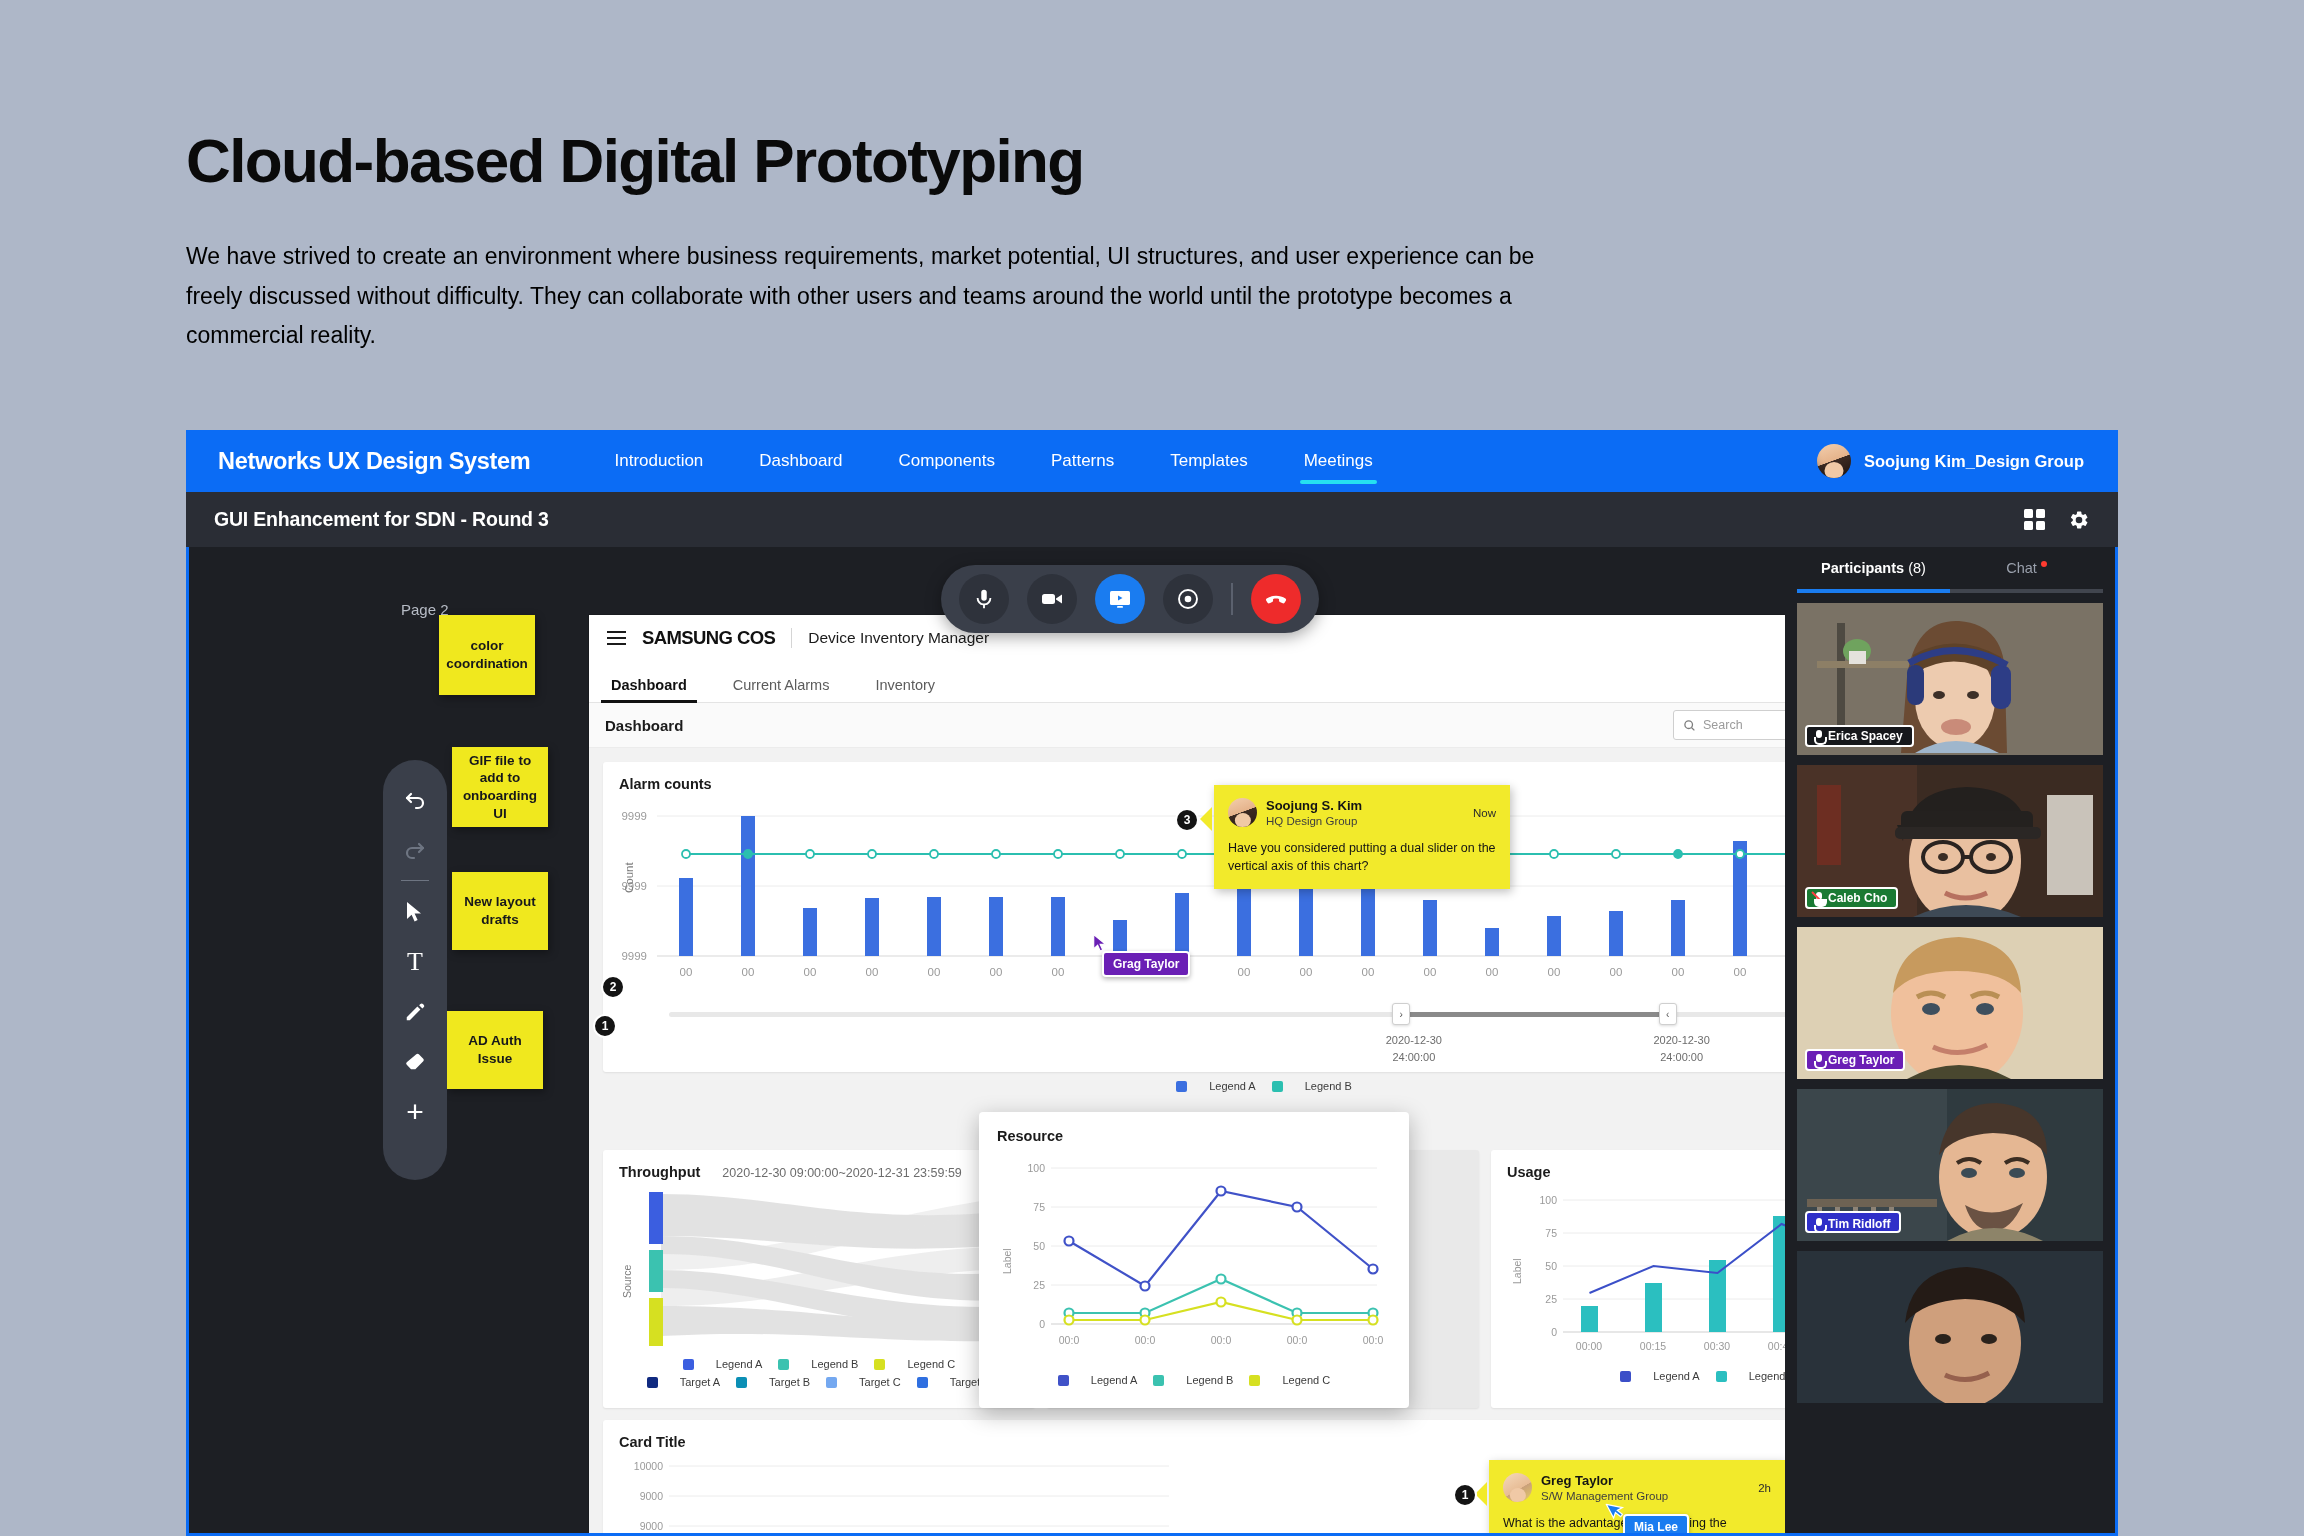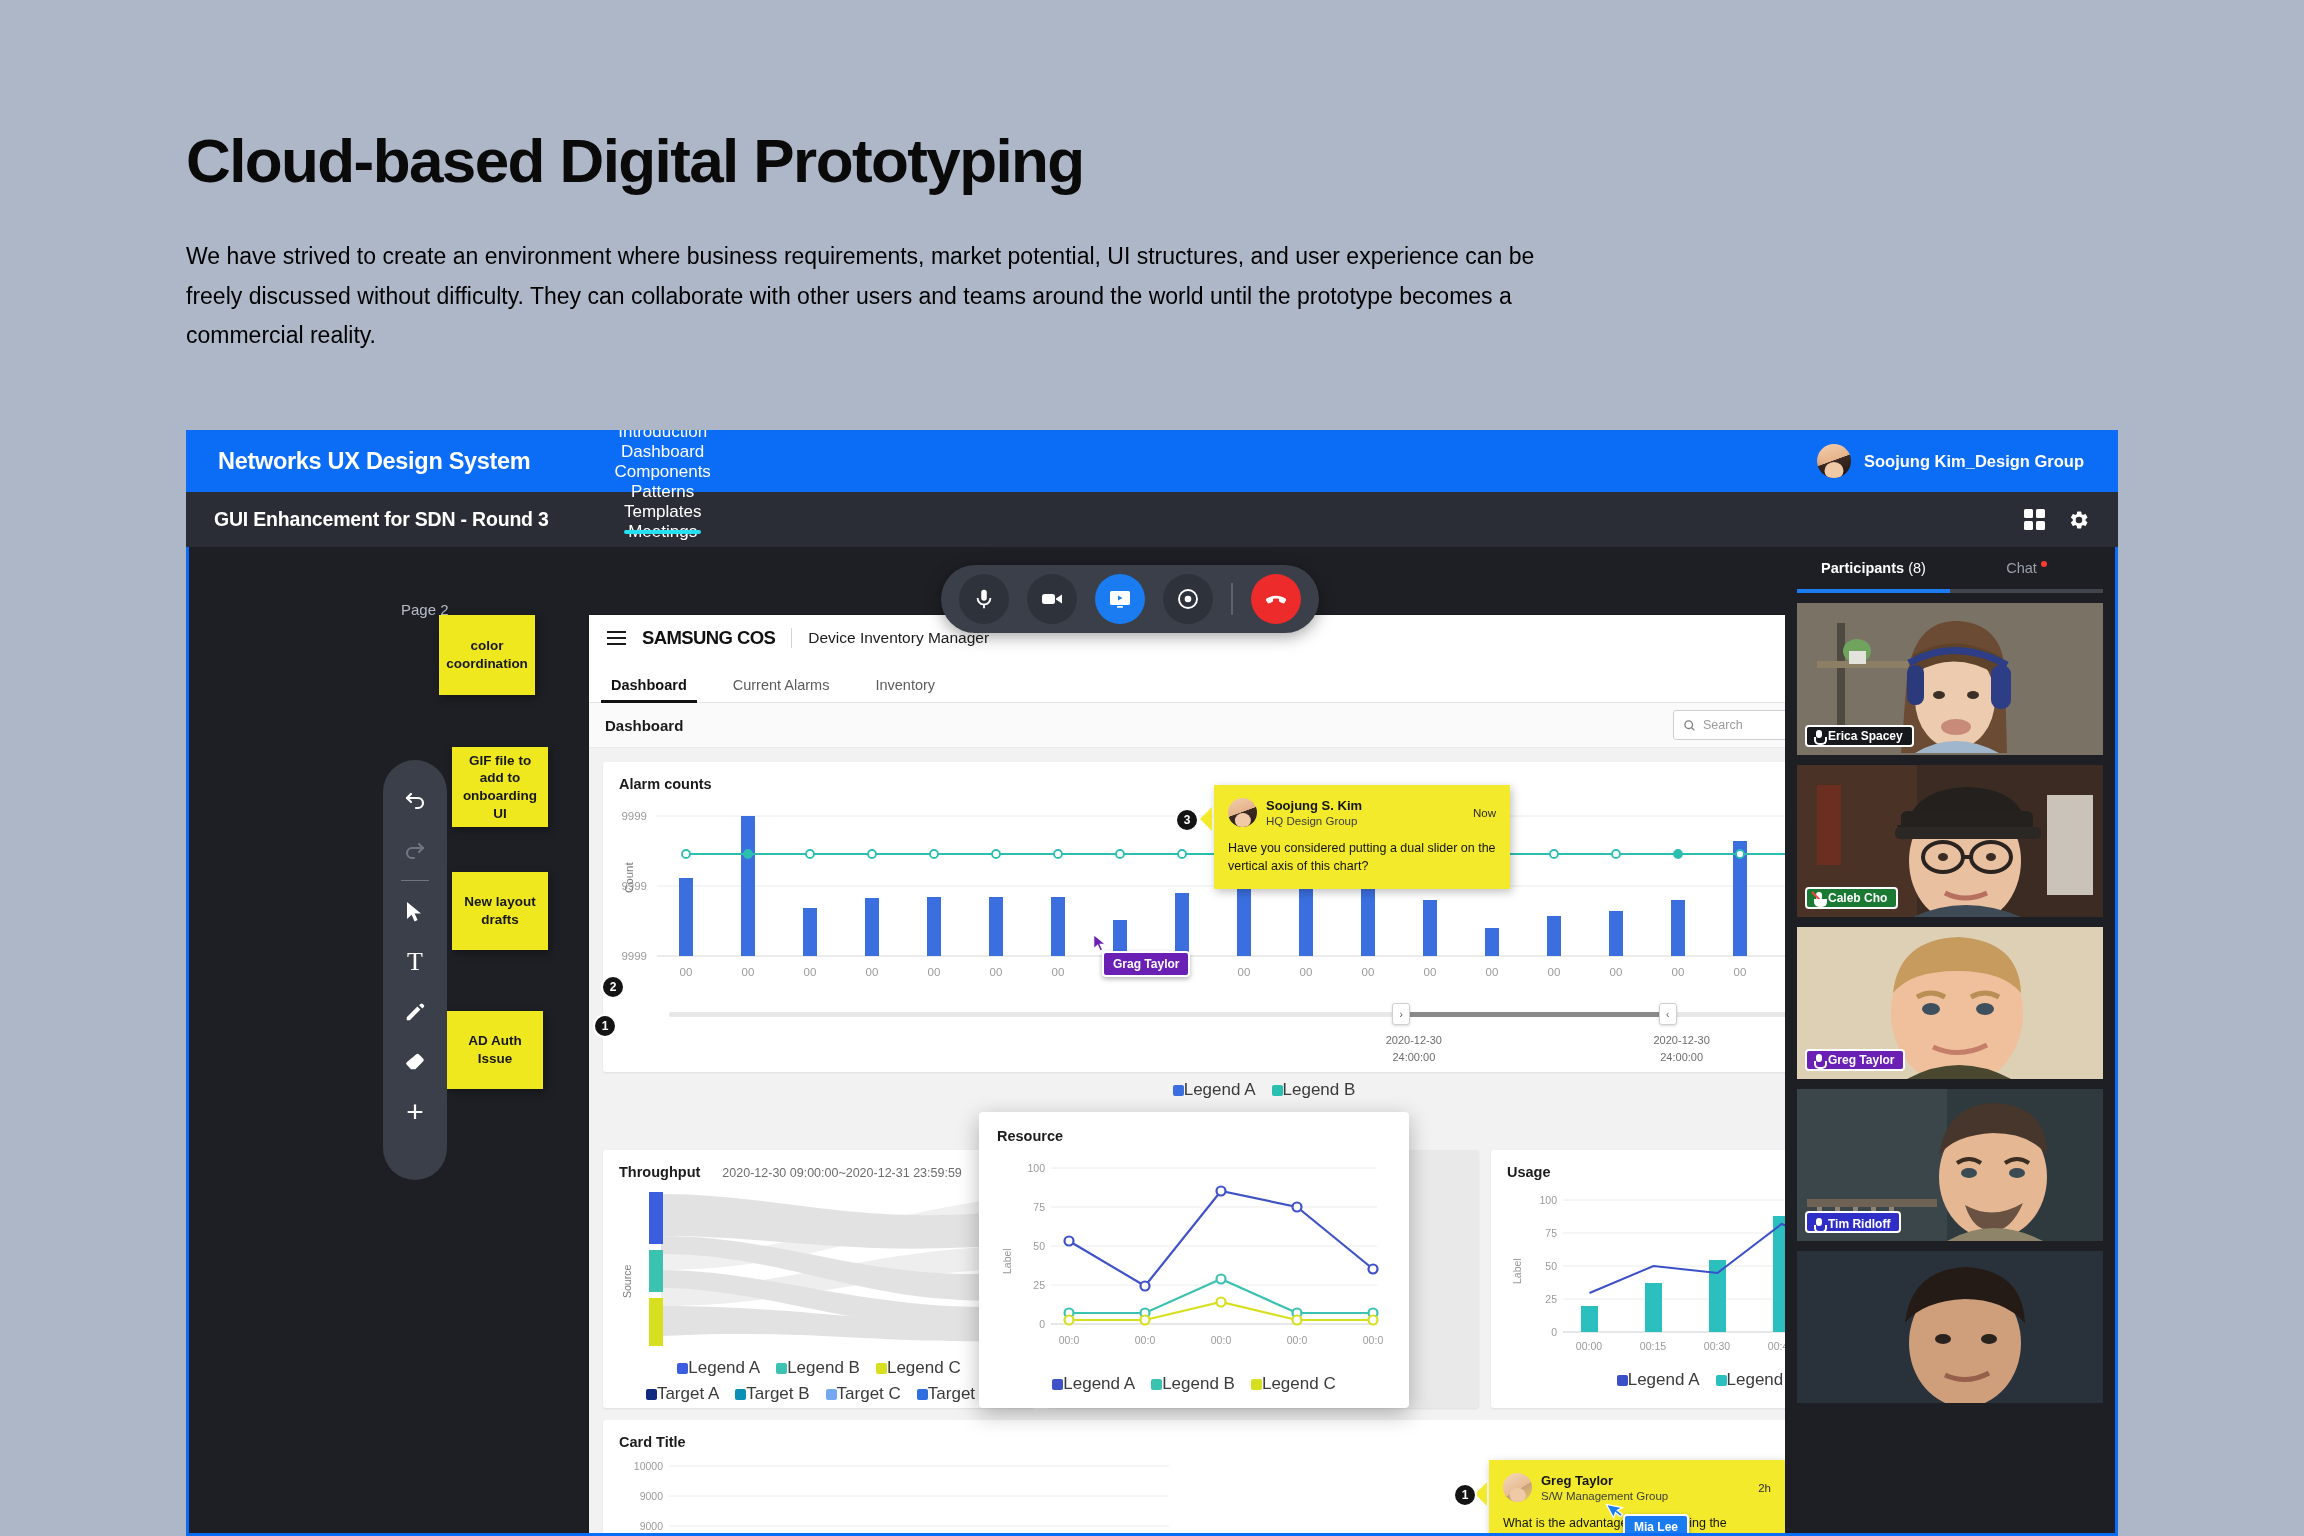--- a/index.html
+++ b/index.html
@@ -32,21 +32,21 @@
 
   
   .navbar {
     height: 62px; background: #0b6cf5; display: flex; align-items: center;
     padding: 0 38px 0 32px; position: relative;
   }
   .brand {
     color: #fff; font-size: 23.5px; font-weight: 700; letter-spacing: -0.3px;
     margin-right: 56px; white-space: nowrap;
   }
-  .navlinks { display: flex; align-items: center; height: 79px; flex-direction: column; }
+  .navlinks { display: flex; align-items: center; height: 79px; }
   .navlink {
     color: #fff; font-size: 17px; padding: 0 28px; height: 62px;
     display: flex; align-items: center; position: relative; cursor: pointer;
     white-space: nowrap;
   }
   .navlink.active::after {
     content: ""; position: absolute; left: 24px; right: 24px; bottom: 8px;
     height: 4px; background: #25e0f0; border-radius: 2px;
   }
   .nav-user {
@@ -161,21 +161,21 @@
   
   .alarm-card { position: relative; height: 310px; padding: 14px 16px; }
   .axis-lbl { font-size: 11.5px; fill: #9a9a9a; }
 
   
   .midrow { display: flex; gap: 12px; margin-top: 12px; height: 260px; }
   .mid-card { flex: 1; position: relative; padding: 14px 16px; }
 
   
   .legend { display: flex; align-items: center; justify-content: center; gap: 16px; flex-wrap: wrap; }
-  .lg { display: flex; align-items: center; gap: 0; font-size: 17px; color: #3b3b3b; }
+  .lg { display: flex; align-items: center; gap: 22px; font-size: 11px; color: #3b3b3b; }
   .lg i { width: 11px; height: 11px; border-radius: 2px; display: block; }
 
   
   .bubble {
     position: absolute; background: #f2ea2b; width: 296px; padding: 13px 14px 14px;
     box-shadow: 2px 3px 9px rgba(0,0,0,.25); z-index: 35;
   }
   .bubble::before {
     content:""; position: absolute; left: -14px; top: 22px;
     border: 12px solid transparent; border-right-color: #f2ea2b; border-left: 0;

